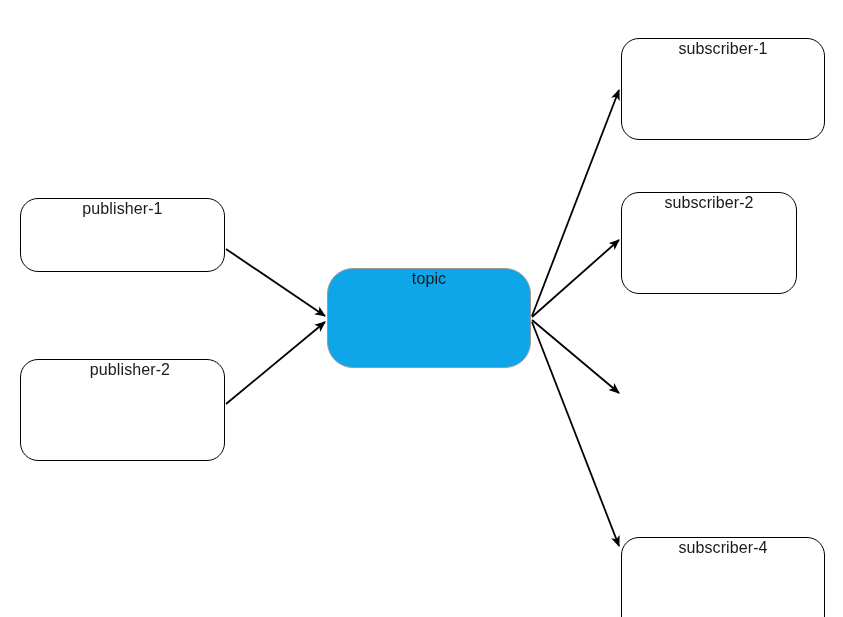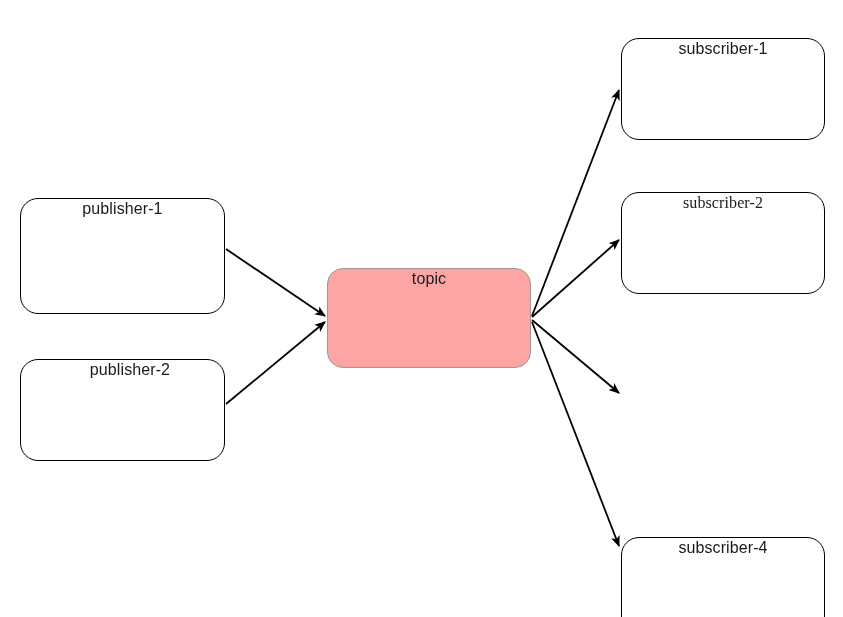--- a/index.html
+++ b/index.html
@@ -37,23 +37,23 @@
     line-height: 1.2;
     color: #1a1a1a;
     letter-spacing: 0.1px;
     white-space: nowrap;
   }
   .node-endpoint {
     background: #ffffff;
     border: 1.6px solid #000000;
   }
   .node-hub {
-    background: #fca5a5;
+    background: #0ea5e9;
     border: 1.6px solid #9a9a9a;
-    border-radius: 16px;
+    border-radius: 26px;
   }
   .node-label {
     pointer-events: none;
   }
 </style>
 </head>
 <body>
 
 <div id="canvas">
 
@@ -66,37 +66,37 @@
     <g id="edge-group">
         <line x1="226" y1="249" x2="325" y2="316" stroke="#000000" stroke-width="1.8" marker-end="url(#arrowhead)"></line>
         <line x1="226" y1="404" x2="325" y2="322" stroke="#000000" stroke-width="1.8" marker-end="url(#arrowhead)"></line>
         <line x1="532" y1="316" x2="619" y2="90" stroke="#000000" stroke-width="1.8" marker-end="url(#arrowhead)"></line>
         <line x1="532" y1="317" x2="619" y2="240" stroke="#000000" stroke-width="1.8" marker-end="url(#arrowhead)"></line>
         <line x1="532" y1="320" x2="619" y2="393" stroke="#000000" stroke-width="1.8" marker-end="url(#arrowhead)"></line>
         <line x1="532" y1="322" x2="619" y2="546" stroke="#000000" stroke-width="1.8" marker-end="url(#arrowhead)"></line>
       </g>
   </svg>
 
-  <div class="node node-endpoint" style="left: 20px; top: 198px; width: 205px; height: 116px;">
+  <div class="node node-endpoint" style="left: 20px; top: 198px; width: 205px; height: 74px;">
     <span class="node-label">publisher-1</span>
   </div>
 
   <div class="node node-endpoint" style="left: 20px; top: 359px; width: 205px; height: 102px; padding-left: 15px;">
     <span class="node-label">publisher-2</span>
   </div>
 
   <div class="node node-hub" style="left: 327px; top: 268px; width: 204px; height: 100px;">
     <span class="node-label">topic</span>
   </div>
 
   <div class="node node-endpoint" style="left: 621px; top: 38px; width: 204px; height: 102px;">
     <span class="node-label">subscriber-1</span>
   </div>
 
-  <div class="node node-endpoint" style="left: 621px; top: 192px; width: 204px; height: 102px; font-family: Liberation Serif, serif;">
+  <div class="node node-endpoint" style="left: 621px; top: 192px; width: 176px; height: 102px;">
     <span class="node-label">subscriber-2</span>
   </div>
 
 
   <div class="node node-endpoint" style="left: 621px; top: 497px; width: 204px; height: 102px; margin-top: 40px;">
     <span class="node-label">subscriber-4</span>
   </div>
 
 </div>
 

